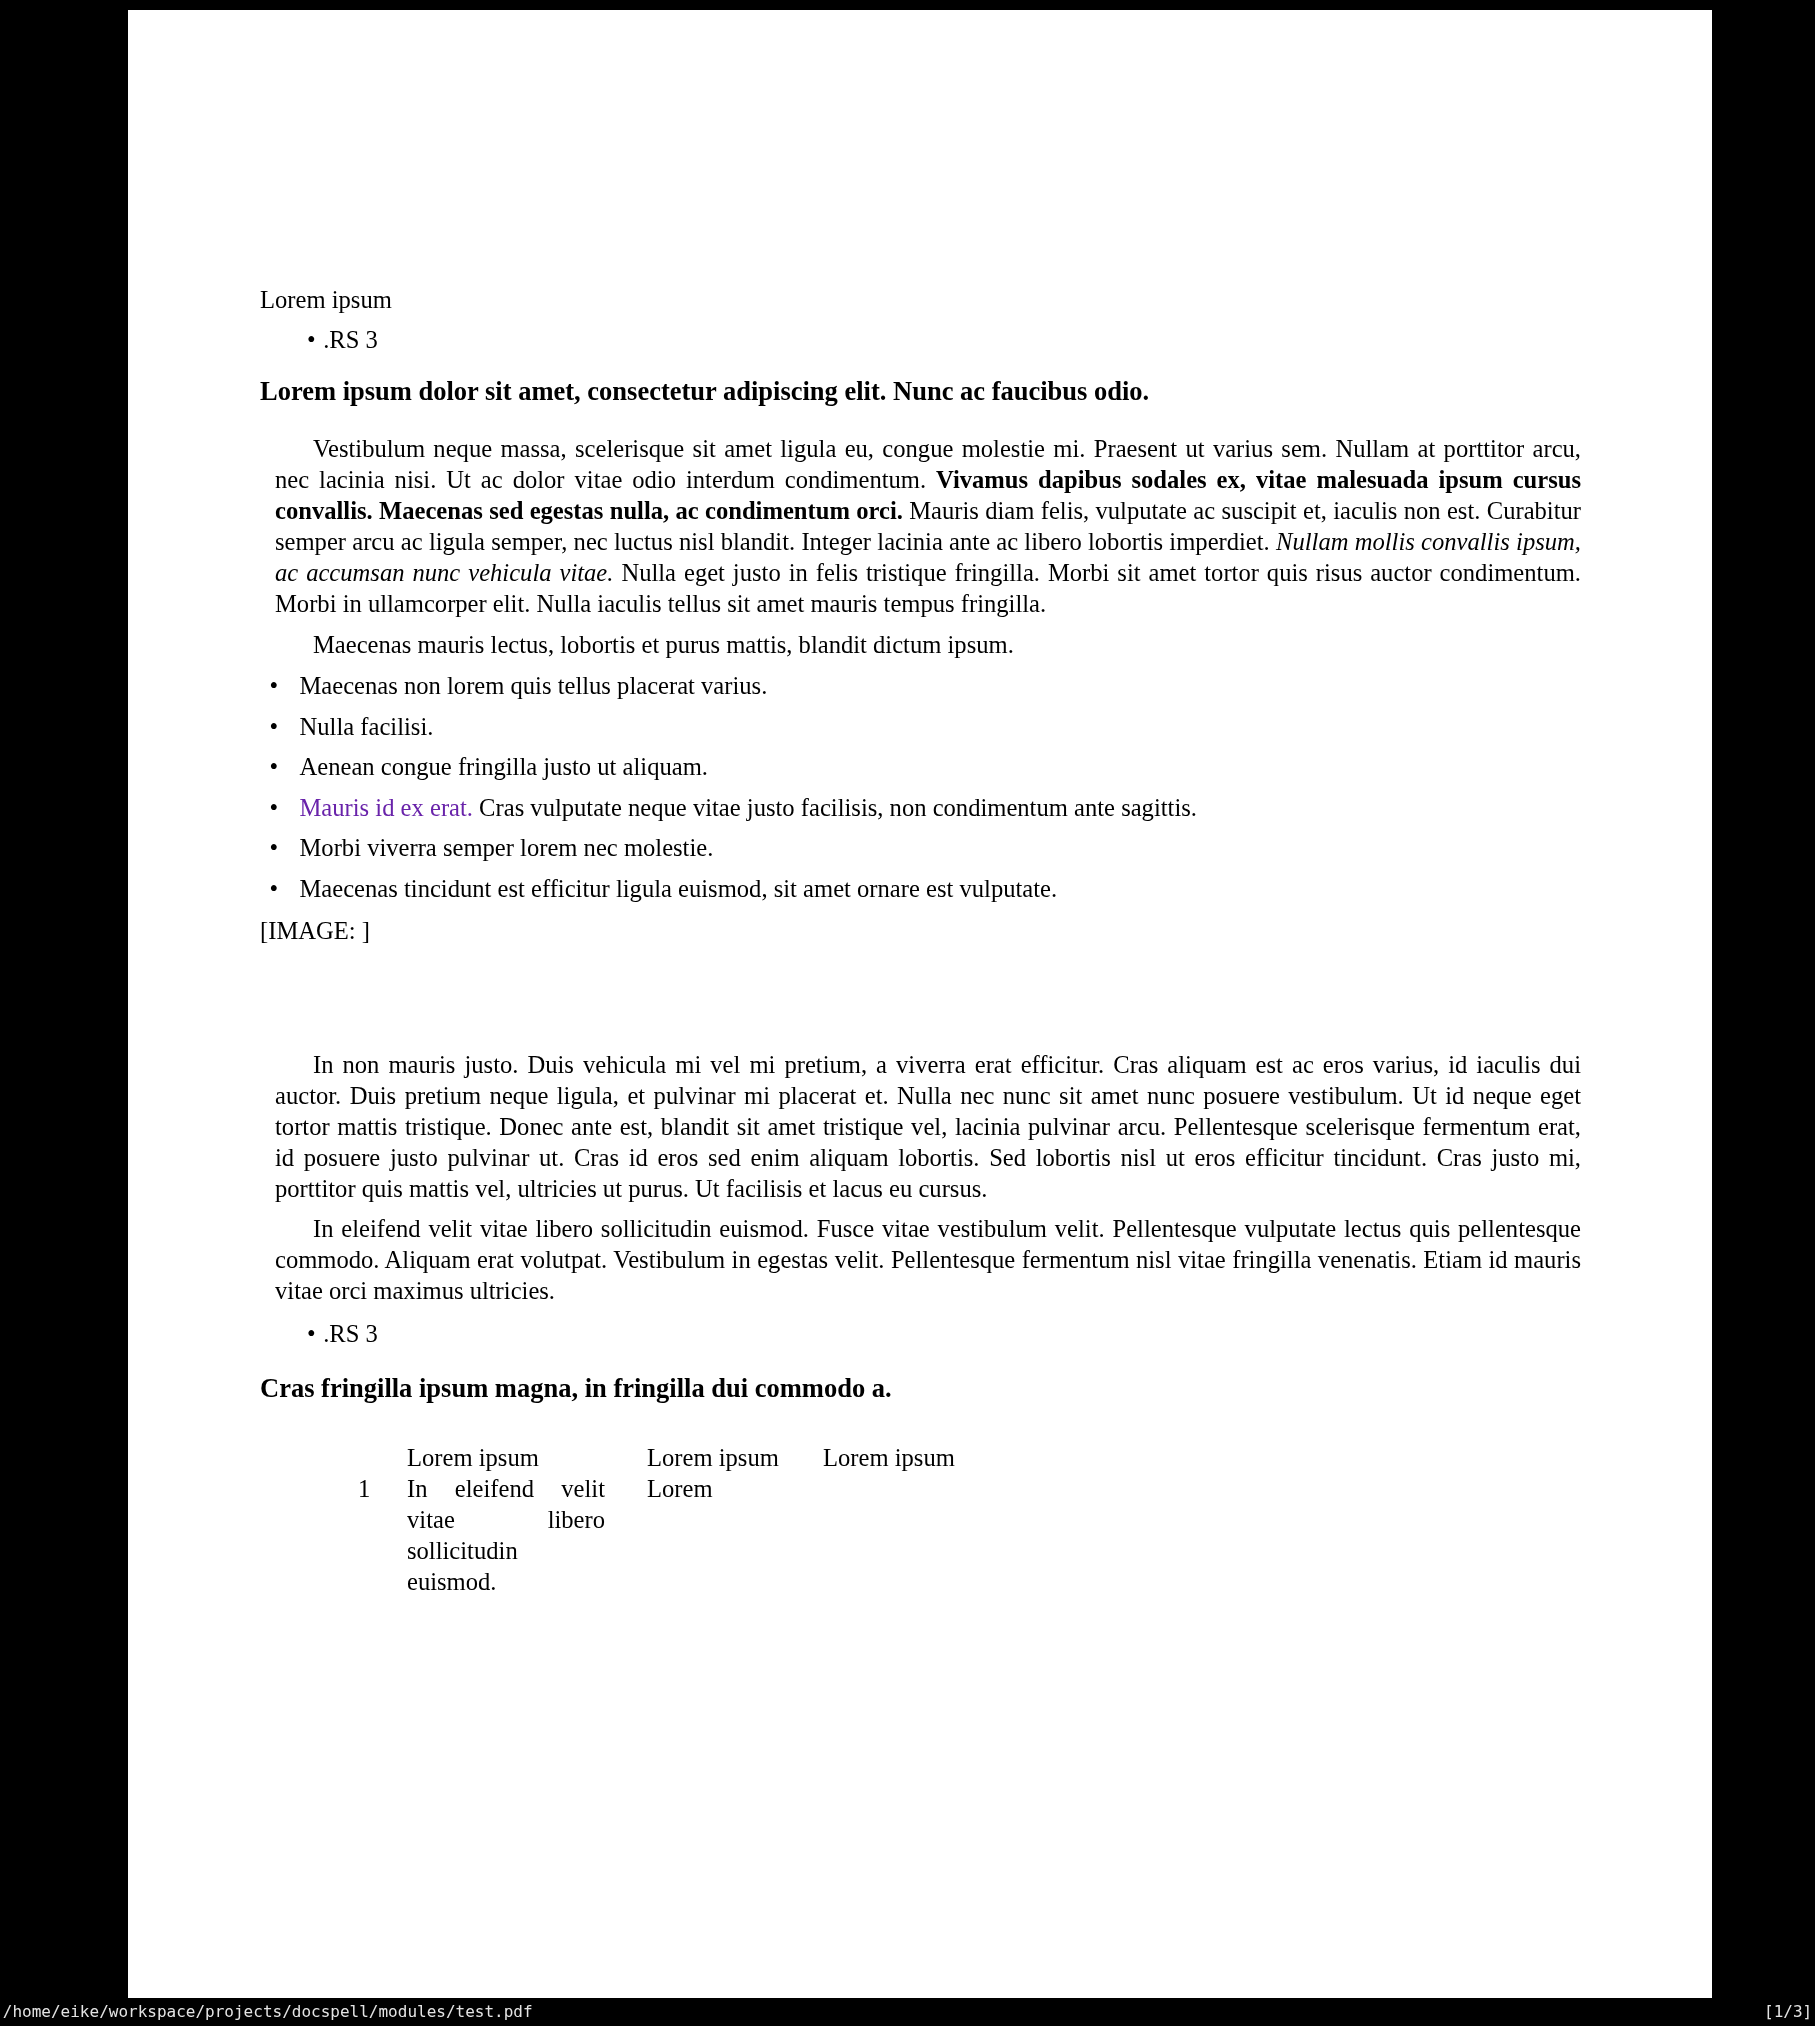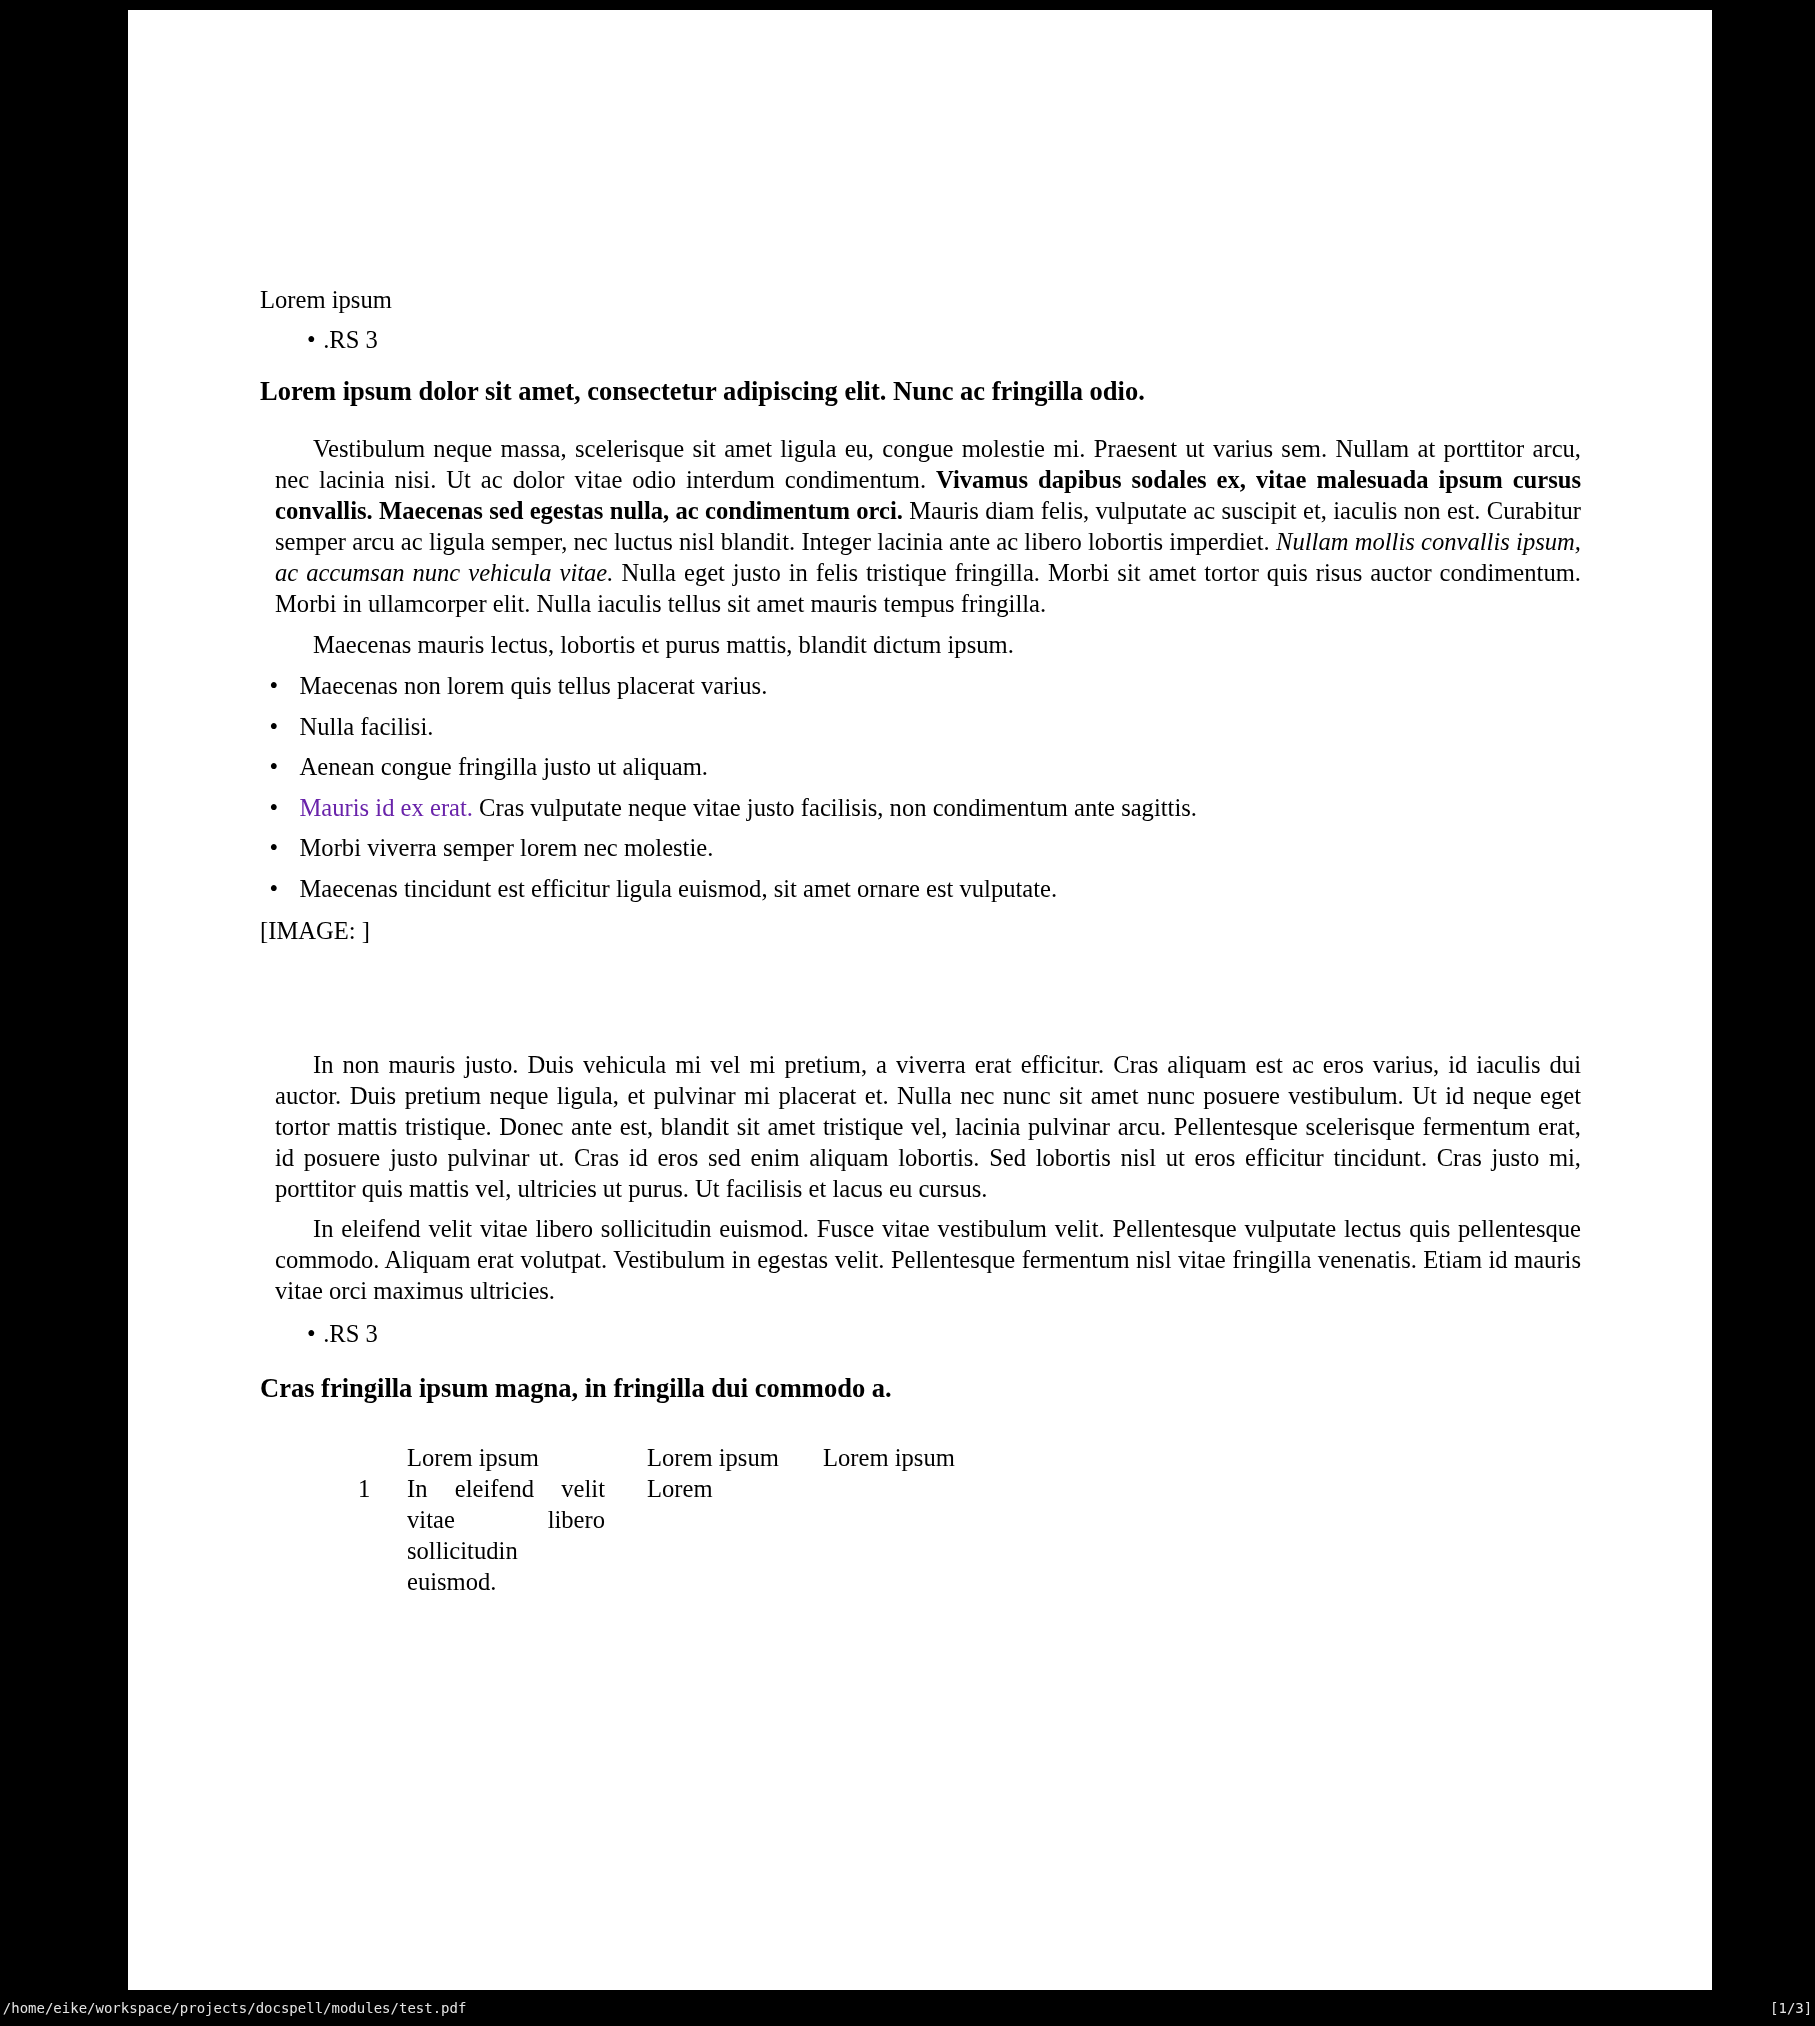--- a/index.html
+++ b/index.html
@@ -56,44 +56,44 @@
   .doc-table{
     display:grid;
     grid-template-columns:49px 240px 176px 189px;
     margin:38px 0 0 98px;
   }
   .doc-table .cell{min-height:31px;}
   .doc-table .cell.col-1{padding-right:42px;}
   .doc-table .cell.body.col-1{text-align:justify;}
 
   .statusbar{
-    position:absolute;left:0;bottom:0;width:1815px;height:36px;
+    position:absolute;left:0;bottom:0;width:1815px;height:28px;
     background:var(--statusbar-bg);color:var(--statusbar-text);
     font-family:"DejaVu Sans Mono","Liberation Mono",monospace;
-    font-size:14px;line-height:20px;
+    font-size:16px;line-height:20px;
     display:flex;justify-content:space-between;align-items:center;
     padding:0 2.8px;
   }
 </style>
 </head>
 <body>
 
 <div class="viewer">
 
   <div class="page">
     <div class="content">
 
       <p class="c-opening">Lorem ipsum</p>
 
       <div class="rs-line c-rs1">
         <span class="bullet">•</span>
         <span>.RS 3</span>
       </div>
 
-      <h1 class="c-h1">Lorem ipsum dolor sit amet, consectetur adipiscing elit. Nunc ac fringilla odio.</h1>
+      <h1 class="c-h1">Lorem ipsum dolor sit amet, consectetur adipiscing elit. Nunc ac faucibus odio.</h1>
 
       <p class="body-para c-para1"><span class="seg-normal">Vestibulum neque massa, scelerisque sit amet ligula eu, congue molestie mi.  Praesent ut varius sem.  Nullam at porttitor arcu, nec lacinia nisi.  Ut ac dolor vitae odio interdum condimentum.  </span><span class="seg-bold">Vivamus dapibus sodales ex, vitae malesuada ipsum cursus convallis.  Maecenas sed egestas nulla, ac condimentum orci. </span><span class="seg-normal">Mauris diam felis, vulputate ac suscipit et, iaculis non est.  Curabitur semper arcu ac ligula semper, nec luctus nisl blandit.  Integer lacinia ante ac libero lobortis imperdiet.  </span><span class="seg-italic">Nullam mollis convallis ipsum, ac accumsan nunc vehicula vitae. </span><span class="seg-normal">Nulla eget justo in felis tristique fringilla.  Morbi sit amet tortor quis risus auctor condimentum.  Morbi in ullamcorper elit.  Nulla iaculis tellus sit amet mauris tempus fringilla.</span></p>
 
       <p class="body-para c-para2">Maecenas mauris lectus, lobortis et purus mattis, blandit dictum ipsum.</p>
 
       <ul class="bullet-list">
         <li>
           <span class="li-bullet">•</span>
           <span class="li-text"><span class="seg-normal">Maecenas non lorem quis tellus placerat varius.</span></span>
         </li>

